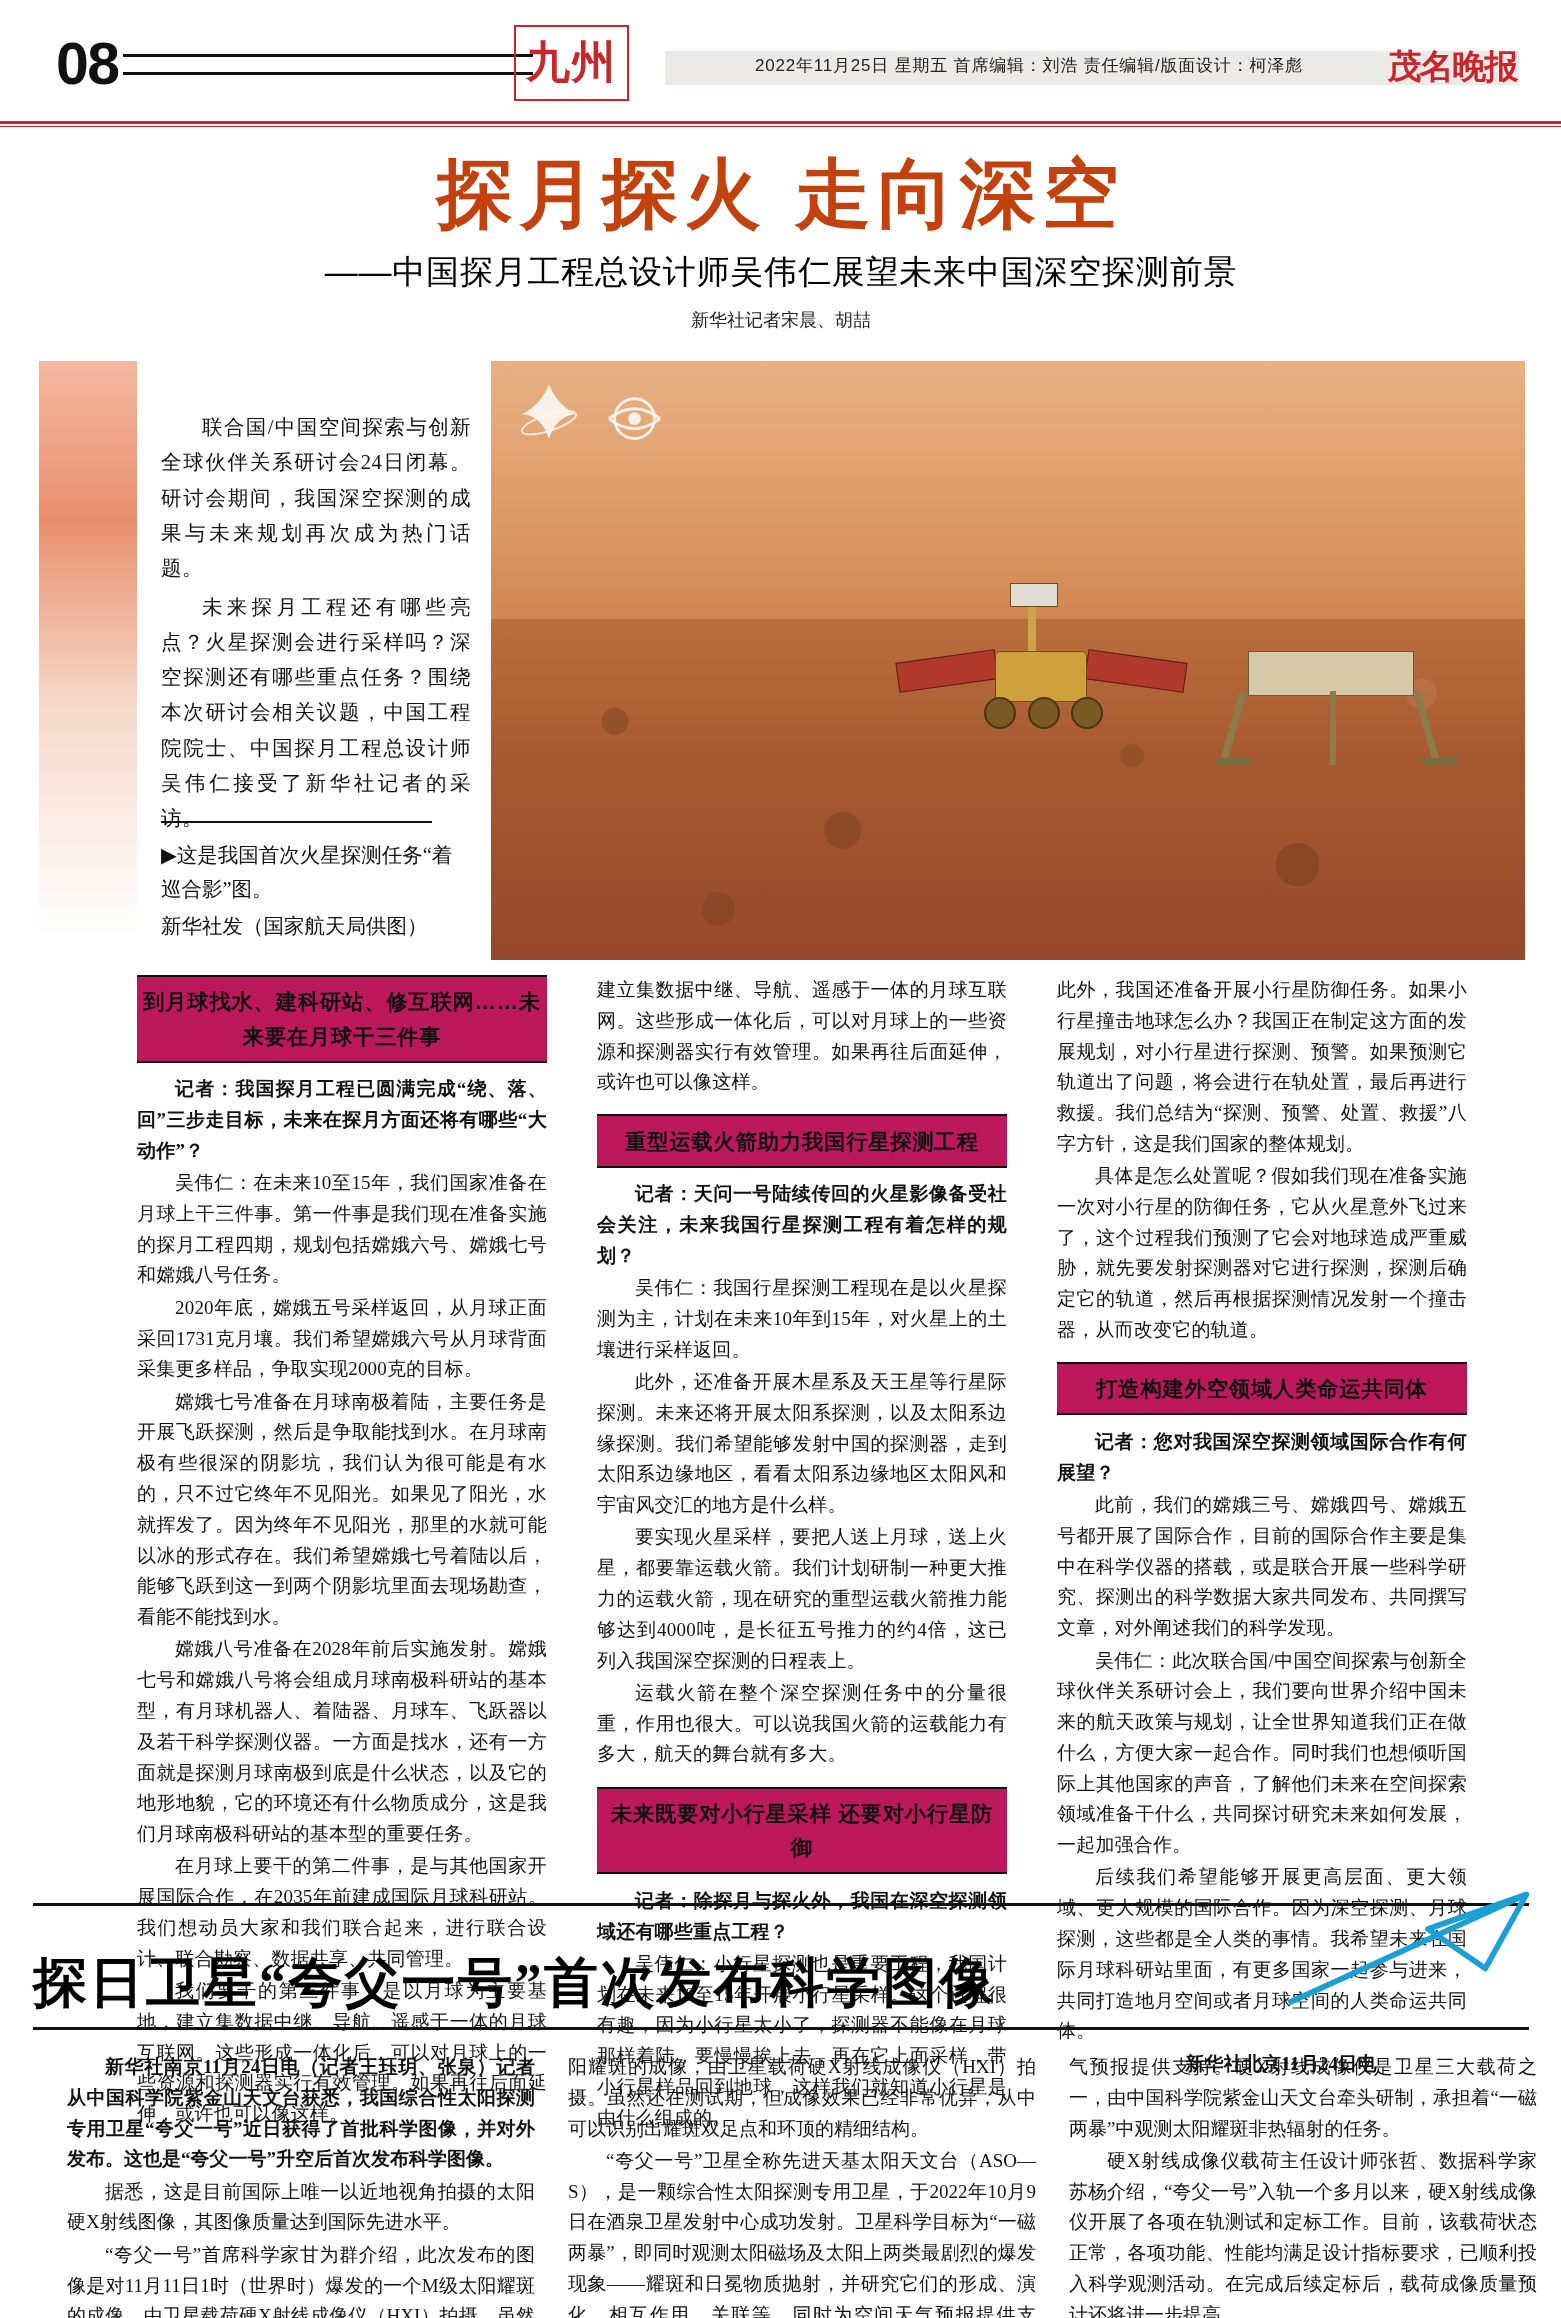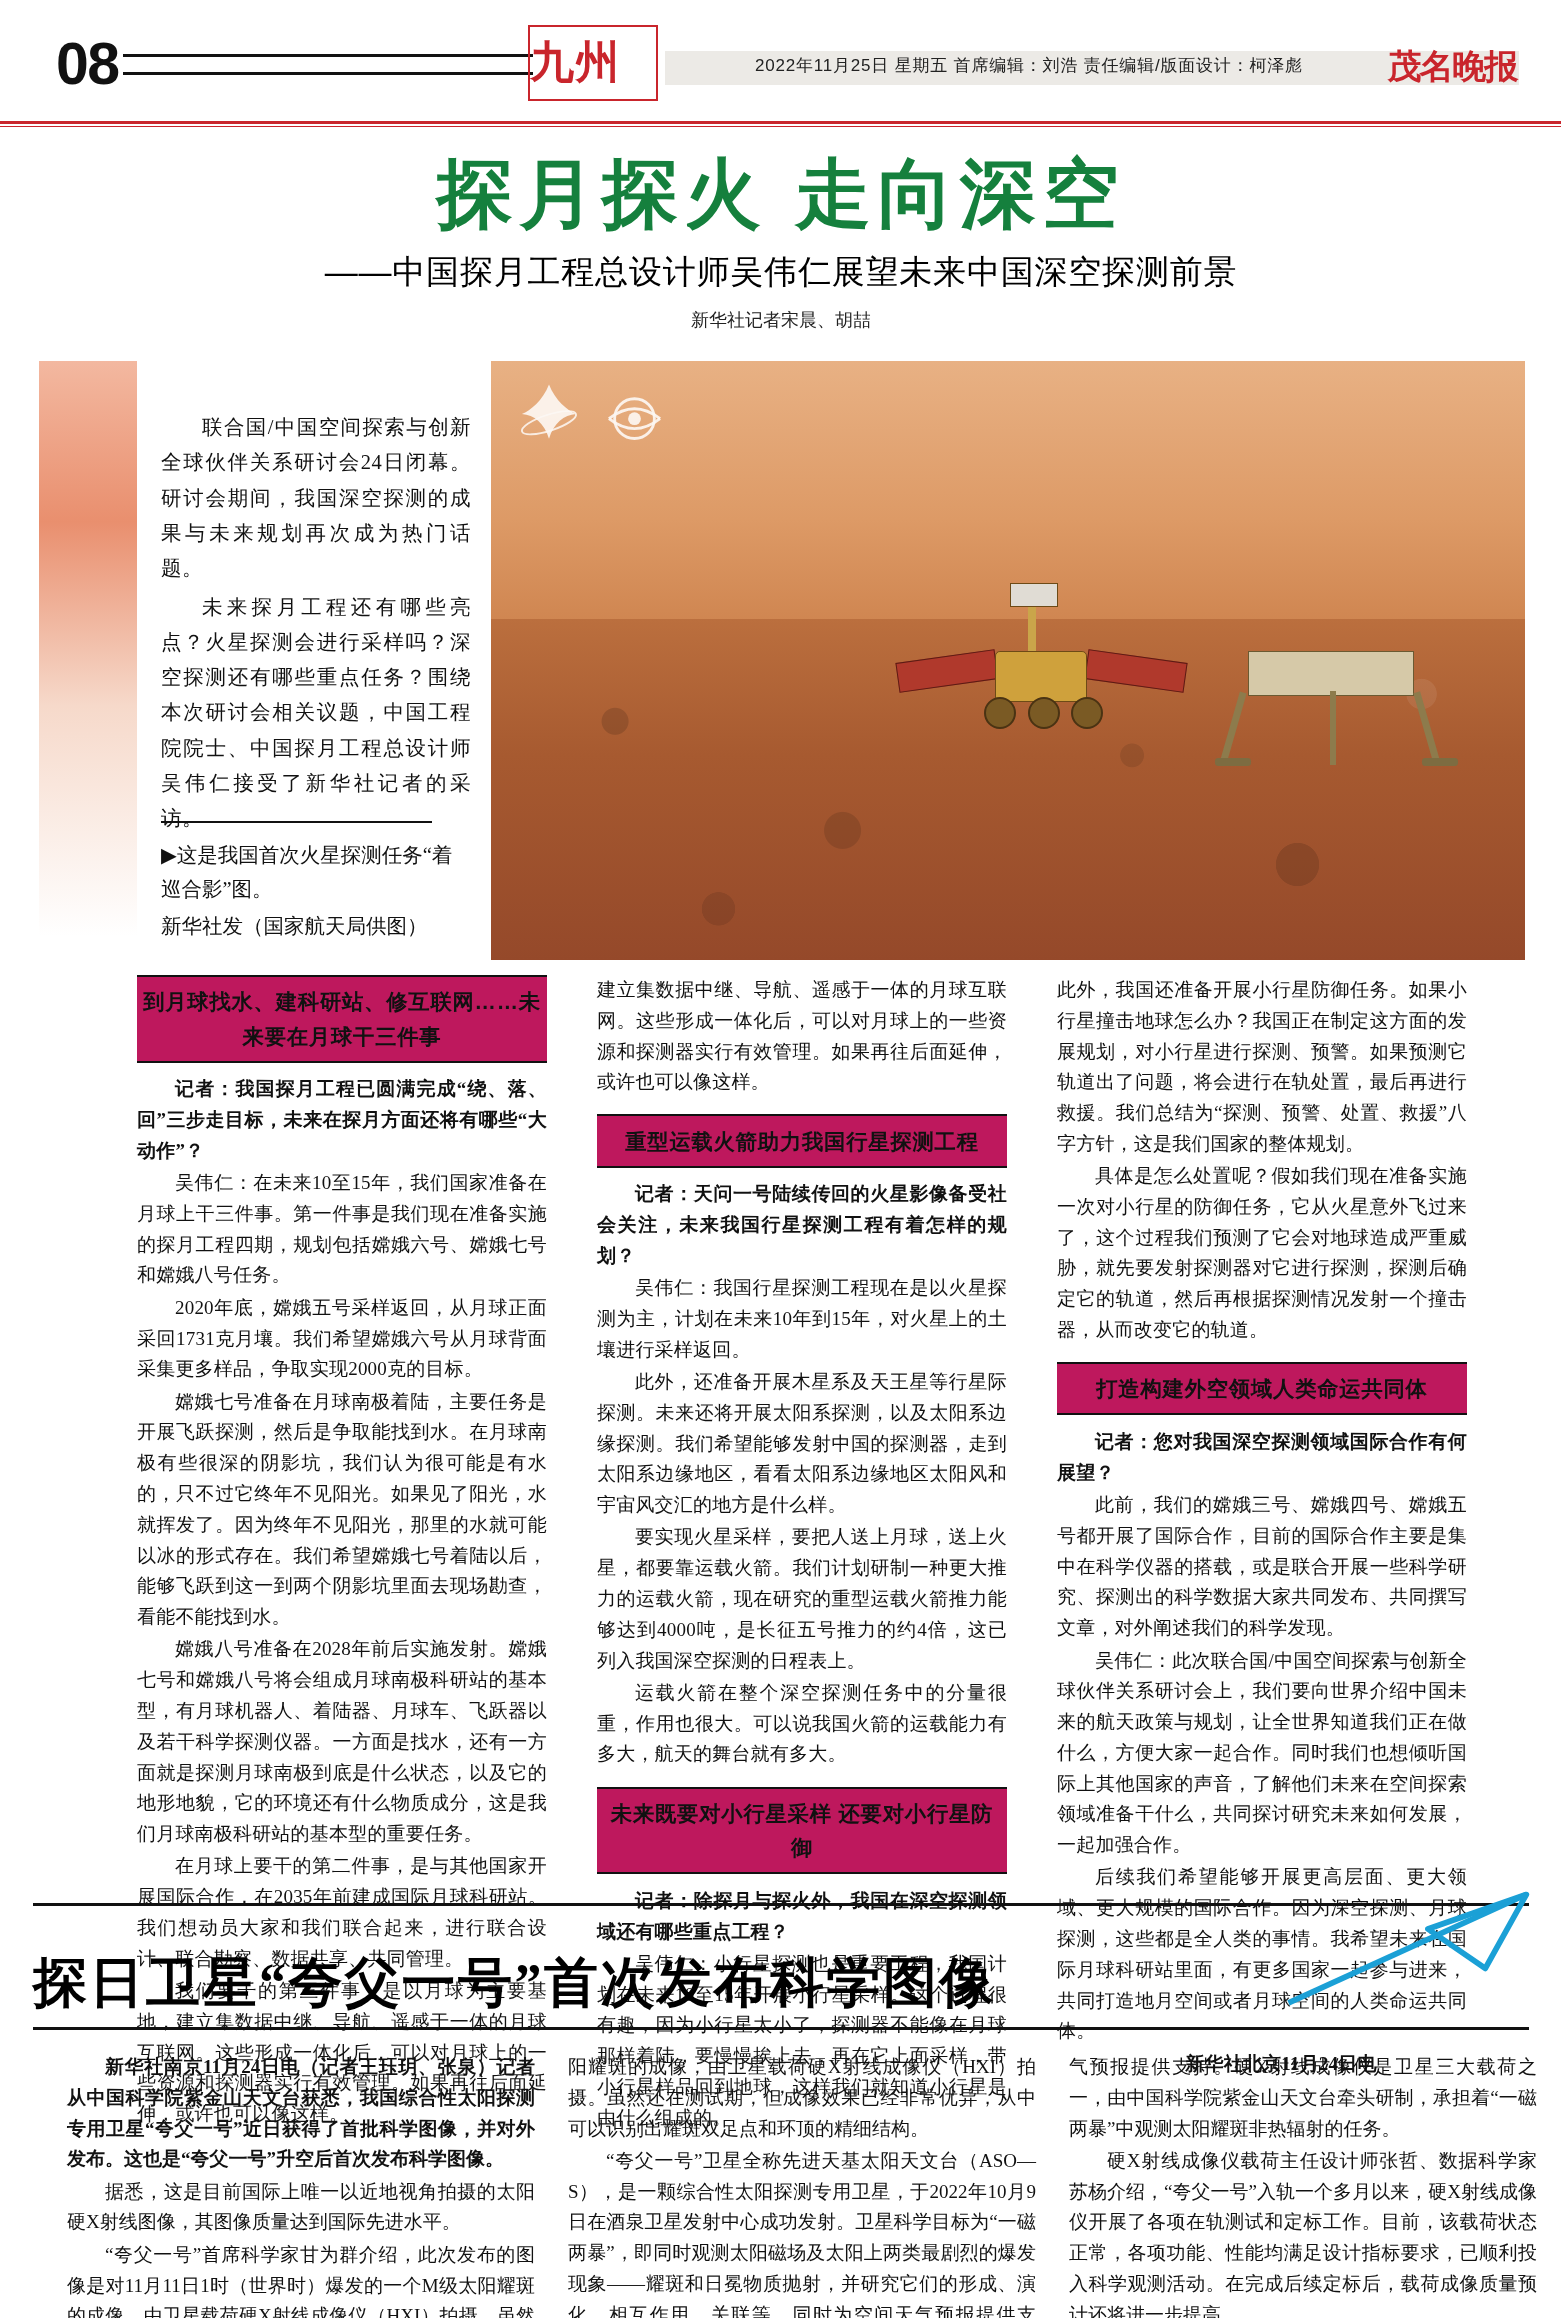--- a/index.html
+++ b/index.html
@@ -10,33 +10,33 @@
     position:relative;
     overflow:hidden;
   }
   .page{position:relative;width:1562px;height:2319px;}
 
   
   .masthead{position:absolute;left:0;top:0;width:1562px;height:127px;}
   .page-num{position:absolute;left:56px;top:29.5px;font-size:59px;font-weight:bold;letter-spacing:-1.6px;color:#111;font-family:"Liberation Sans",sans-serif;}
   .mh-rule-top{position:absolute;left:123px;top:54px;width:410px;height:2.5px;background:#111;}
   .mh-rule-bot{position:absolute;left:123px;top:72px;width:410px;height:2.5px;background:#111;}
-  .jiuzhou{position:absolute;left:528px;top:24.6px;width:130px;height:76px;border:2.5px solid #c9252c;box-sizing:border-box;
-    display:flex;align-items:center;}
+  .jiuzhou{position:absolute;left:514px;top:24.6px;width:115px;height:76px;border:2.5px solid #c9252c;box-sizing:border-box;
+    display:flex;align-items:center;justify-content:center;}
   .jiuzhou span{font-size:44px;font-weight:bold;color:#c9252c;font-family:"Liberation Sans",sans-serif;letter-spacing:1.6px;}
   .mh-band{position:absolute;left:665px;top:51px;width:854px;height:34px;background:#eceae6;}
   .mh-date{position:absolute;left:755px;top:54px;font-size:17px;color:#222;letter-spacing:0.8px;font-family:"Liberation Sans",sans-serif;}
   .mh-logo{position:absolute;right:45px;top:43px;width:164px;height:48px;display:flex;align-items:center;justify-content:flex-end;}
   .mh-logo span{font-size:34px;font-weight:bold;color:#c9252c;font-family:"Liberation Serif",serif;letter-spacing:-1.6px;}
   .mh-bottom-rule{position:absolute;left:0;top:121px;width:1562px;height:3.3px;background:#c9252c;}
   .mh-bottom-rule2{position:absolute;left:0;top:126px;width:1562px;height:0.8px;background:#c9252c;}
 
   
   .headline{position:absolute;left:0;top:144px;width:1562px;text-align:center;}
-  .headline h1{margin:0;font-size:76px;font-weight:bold;letter-spacing:6.6px;font-family:"Liberation Sans",sans-serif;color:#15803d;}
+  .headline h1{margin:0;font-size:76px;font-weight:bold;letter-spacing:6.6px;font-family:"Liberation Sans",sans-serif;color:#c2410c;}
   .subhead{position:absolute;left:0;top:250px;width:1562px;text-align:center;font-size:33px;letter-spacing:0.8px;color:#000;font-family:"Liberation Sans",sans-serif;}
   .byline{position:absolute;left:0;top:308px;width:1562px;text-align:center;font-size:18px;color:#222;}
 
   
   .photo{position:absolute;left:491px;top:361px;width:1034px;height:599px;overflow:hidden;
     background:linear-gradient(#d08b55,#c97c44 25%,#b8643a 55%,#a85632 100%);}
   .sky{position:absolute;left:0;top:0;width:100%;height:44%;background:linear-gradient(#e8b184,#dd9a66 60%,#cf8550);}
   .ground{position:absolute;left:0;top:43%;width:100%;height:57%;background:linear-gradient(#bb6f3e,#a75a30 40%,#95492a);}
   .ground:after{content:"";position:absolute;inset:0;
     background:

